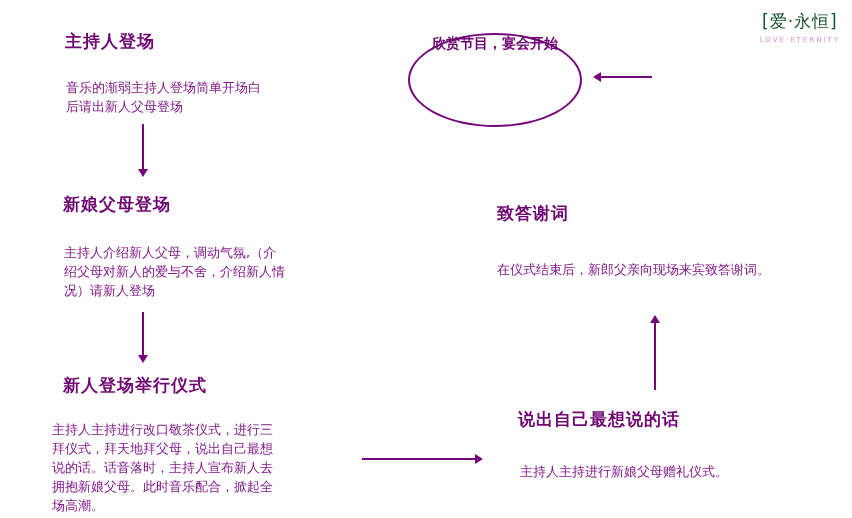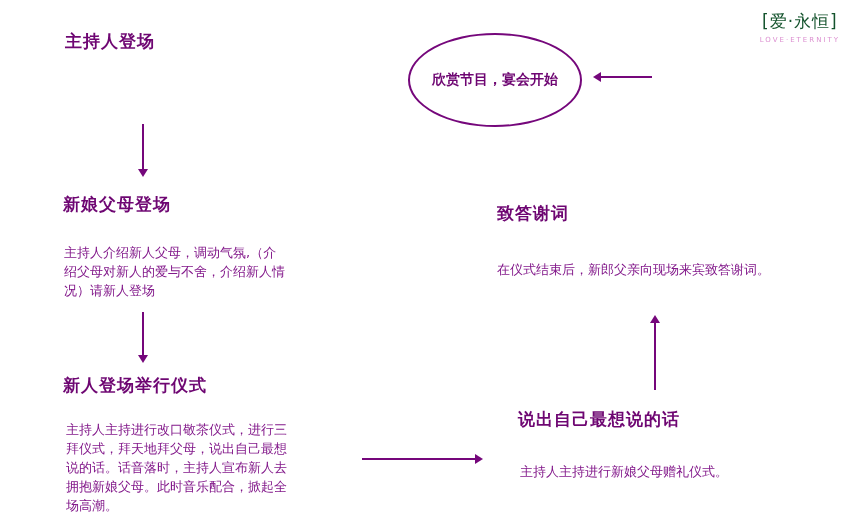--- a/index.html
+++ b/index.html
@@ -45,21 +45,21 @@
     width: 0; height: 0; border: 5px solid transparent; border-right: 8px solid #75077b;
   }
   
   .terminal {
     position: absolute;
     left: 408px; top: 33px;
     width: 174px; height: 94px;
     border: 2px solid #75077b;
     border-radius: 50%;
     box-sizing: border-box;
-    display: flex; align-items: center; justify-content: center;
+    display: flex; justify-content: center;
     background: #ffffff;
   }
   .terminal-label {
     font-size: 14px;
     font-weight: bold;
     color: #6e0672;
     white-space: nowrap;
   }
   
   .logo { position: absolute; top: 10px; right: 12px; text-align: center; }
@@ -70,30 +70,31 @@
 <body>
 
 <div class="canvas">
 
   <div class="logo">
     <div class="logo-main">[爱·永恒]</div>
     <div class="logo-sub">LOVE·ETERNITY</div>
   </div>
 
   <div class="step-title" style="left:65px; top:30px">主持人登场</div>
+  <div class="step-body" style="left:66px; top:78px; width:205px">音乐的渐弱主持人登场简单开场白后请出新人父母登场</div>
 
   <div class="arrow-v down" style="left:142px; top:124px; height:50px"></div>
 
   <div class="step-title" style="left:63px; top:193px">新娘父母登场</div>
   <div class="step-body" style="left:64px; top:243px; width:222px">主持人介绍新人父母，调动气氛,（介绍父母对新人的爱与不舍，介绍新人情况）请新人登场</div>
 
   <div class="arrow-v down" style="left:142px; top:312px; height:48px"></div>
 
   <div class="step-title" style="left:63px; top:374px">新人登场举行仪式</div>
-  <div class="step-body" style="left:66px; top:420px; width:232px">主持人主持进行改口敬茶仪式，进行三拜仪式，拜天地拜父母，说出自己最想说的话。话音落时，主持人宣布新人去拥抱新娘父母。此时音乐配合，掀起全场高潮。</div>
+  <div class="step-body" style="left:52px; top:420px; width:232px">主持人主持进行改口敬茶仪式，进行三拜仪式，拜天地拜父母，说出自己最想说的话。话音落时，主持人宣布新人去拥抱新娘父母。此时音乐配合，掀起全场高潮。</div>
 
   <div class="arrow-h right" style="left:362px; top:458px; width:118px"></div>
 
   <div class="step-title" style="left:518px; top:408px">说出自己最想说的话</div>
   <div class="step-body" style="left:520px; top:462px; width:270px">主持人主持进行新娘父母赠礼仪式。</div>
 
   <div class="arrow-v up" style="left:654px; top:318px; height:72px"></div>
 
   <div class="step-title" style="left:497px; top:202px">致答谢词</div>
   <div class="step-body" style="left:497px; top:260px; width:310px">在仪式结束后，新郎父亲向现场来宾致答谢词。</div>

